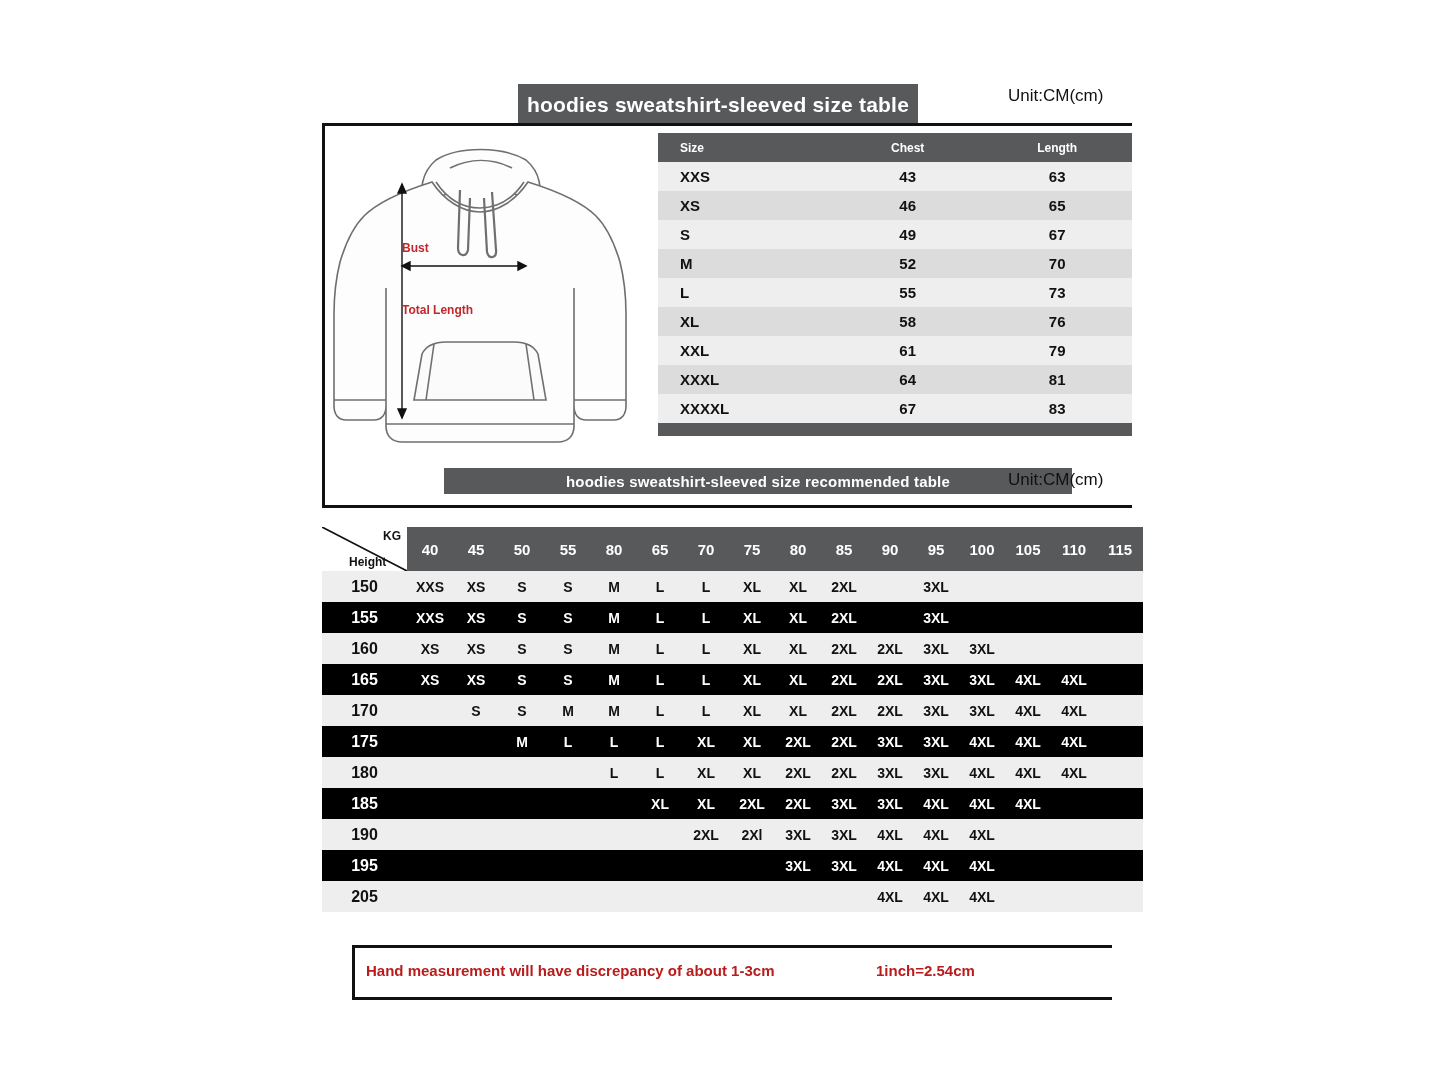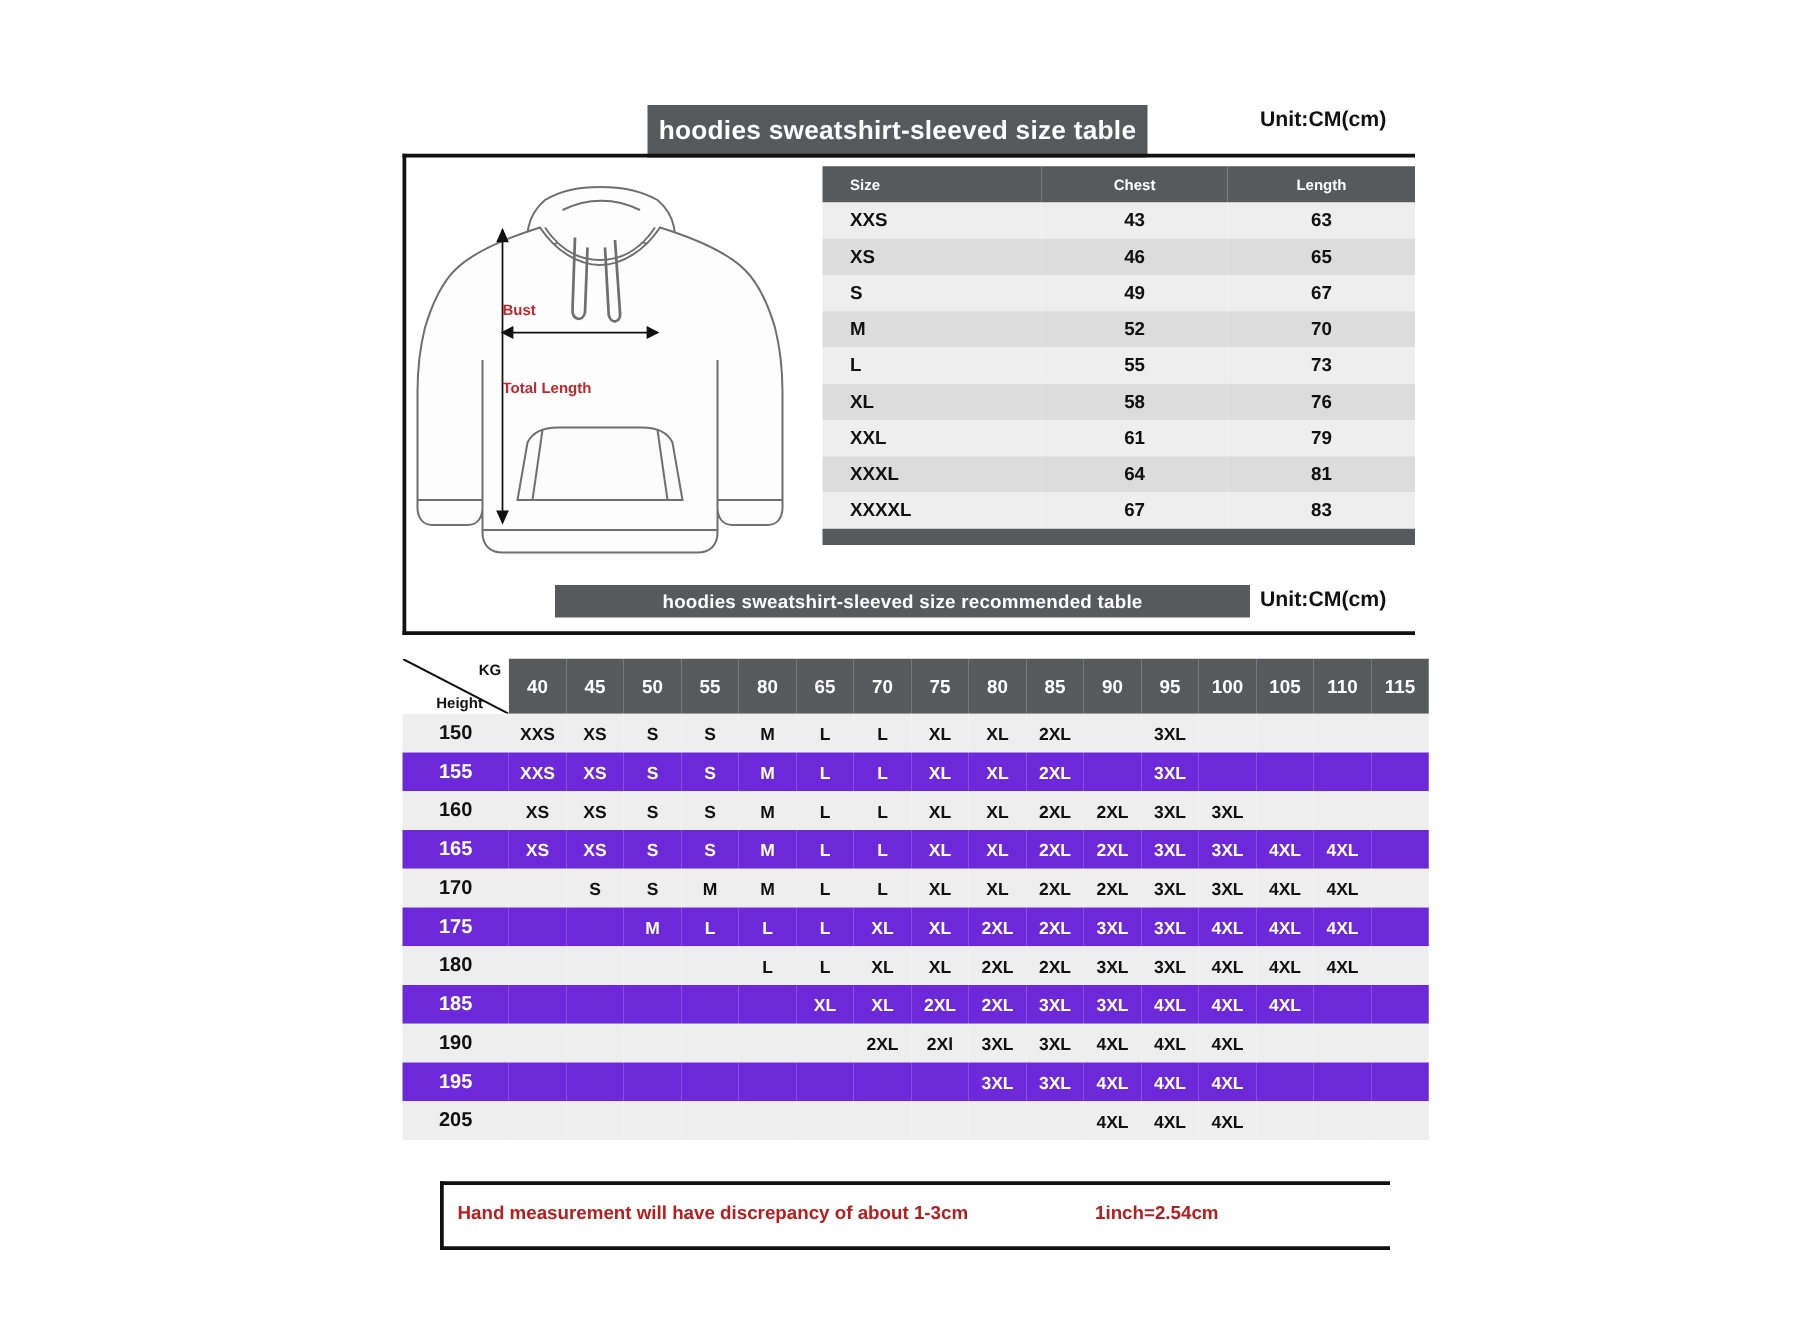--- a/index.html
+++ b/index.html
@@ -32,27 +32,27 @@
     display: flex;
     align-items: center;
     justify-content: center;
     letter-spacing: 0.2px;
   }
   #title1 {
     left: 518px; top: 84px; width: 400px; height: 42px;
     font-size: 21px;
   }
   #title2 {
-    left: 444px; top: 468px; width: 556px; height: 26px;
+    left: 444px; top: 468px; width: 628px; height: 26px;
     font-size: 15px;
   }
   .unit {
     position: absolute;
     font-size: 17px;
-    font-weight: bold;
+    font-weight: normal;
     color: #111;
   }
   #unit1 { left: 1008px; top: 86px; }
   #unit2 { left: 1008px; top: 470px; }
 
   
   .rule {
     position: absolute;
     background: #111111;
   }
@@ -158,21 +158,21 @@
     color: #ffffff;
     height: 44px;
     font-size: 15px;
   }
   #table2 td.hcol {
     width: 85px;
     text-align: center;
     font-size: 16px;
   }
   #table2 tbody tr.light { background: #eeeeee; color: #111111; }
-  #table2 tbody tr.dark  { background: #6d28d9; color: #ffffff; }
+  #table2 tbody tr.dark  { background: #000000; color: #ffffff; }
   #table2 tbody td { width: 46px; font-size: 14px; }
 
   
   .note {
     position: absolute;
     font-size: 15px;
     font-weight: bold;
     color: #b91c1c;
   }
   #note1 { left: 366px; top: 962px; }

